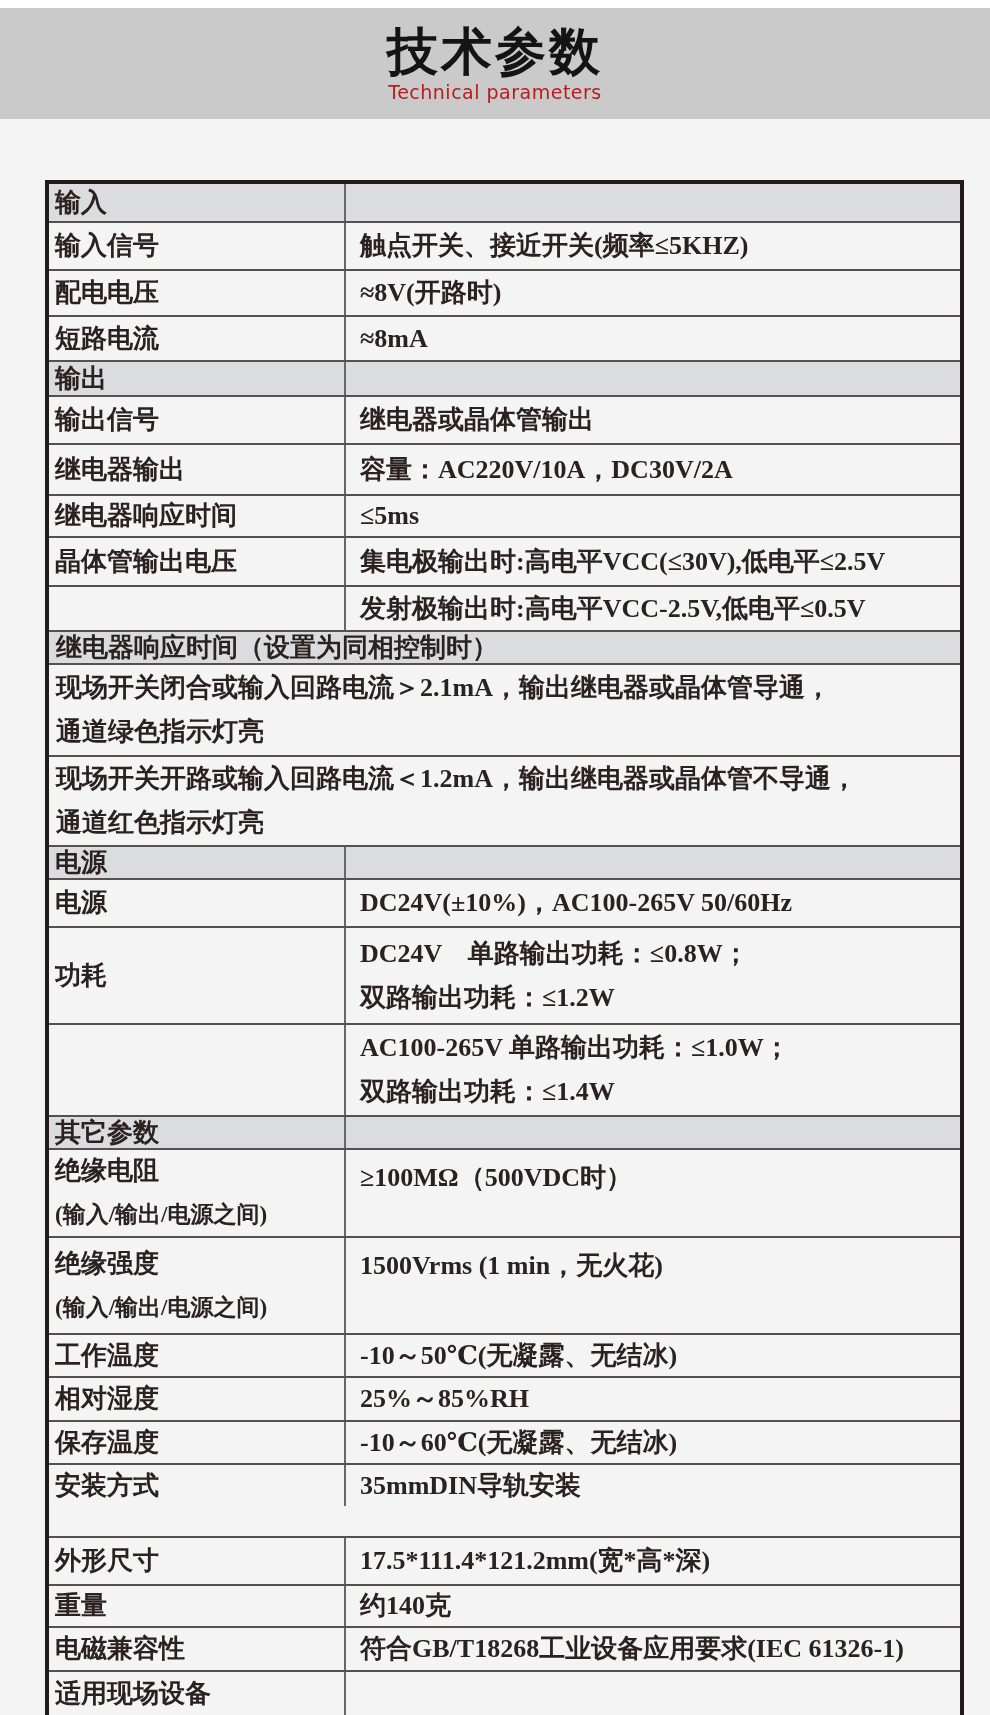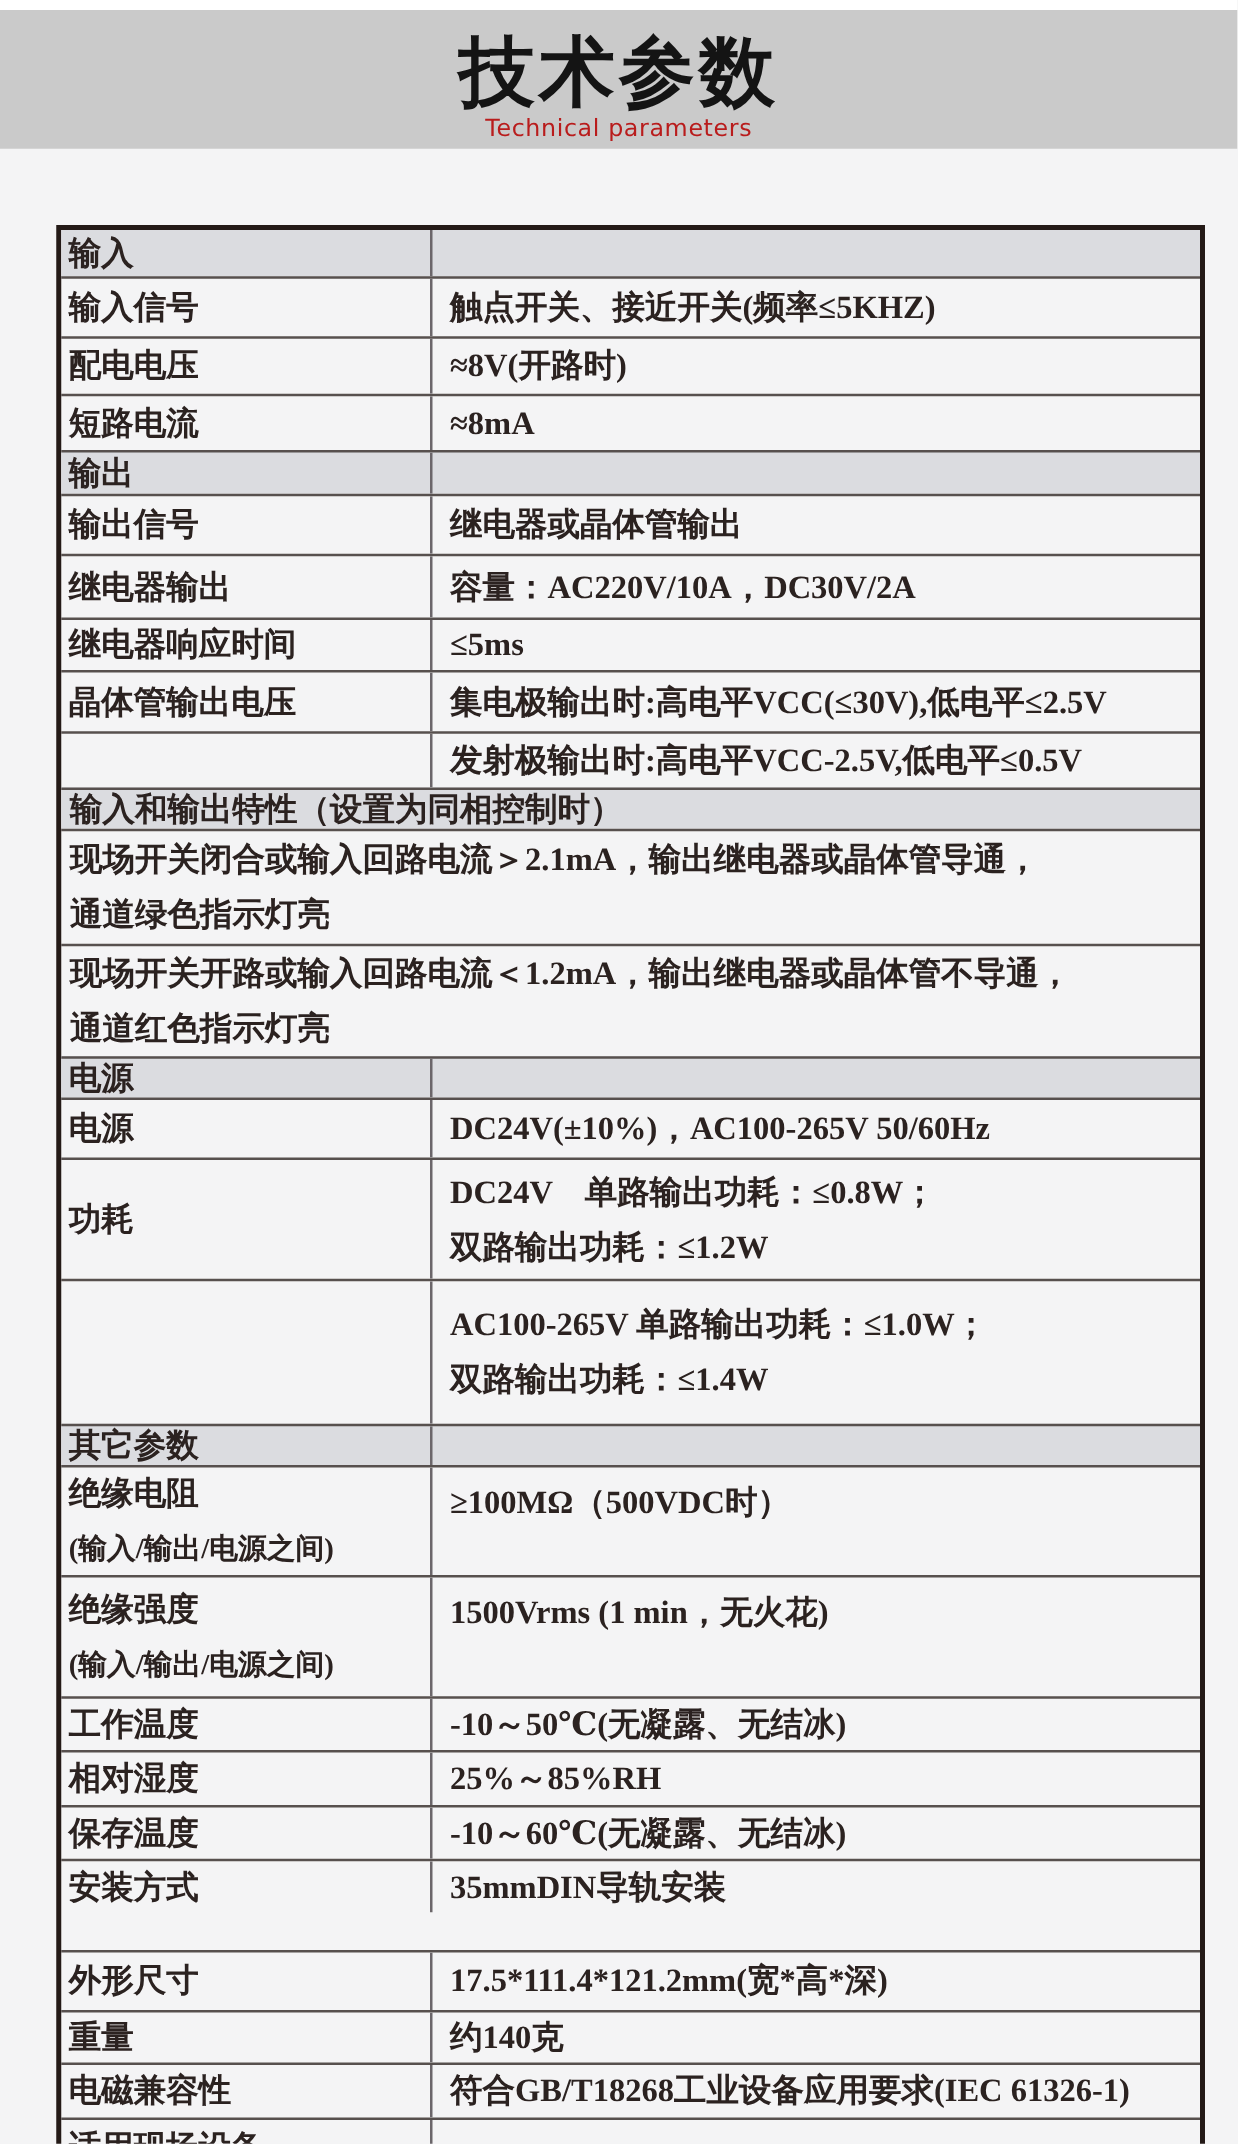--- a/index.html
+++ b/index.html
@@ -10,21 +10,21 @@
     color:#2b2220;
   }
   .top-strip{position:absolute;top:0;left:0;width:990px;height:8px;background:#ffffff;}
   .banner{
     position:absolute;top:8px;left:0;width:990px;height:111px;
     background:#cacaca;text-align:center;overflow:hidden;
   }
   .banner .title{
     margin-top:16px;
     font-family:"DejaVu Sans","Liberation Sans",sans-serif;
-    font-weight:900;font-size:61px;letter-spacing:3px;color:#141414;line-height:1.1;
+    font-weight:900;font-size:51px;letter-spacing:3px;color:#141414;line-height:1.1;
   }
   .banner .subtitle{
     font-family:"DejaVu Sans","Liberation Sans",sans-serif;
     font-weight:400;font-size:19px;color:#b91c1c;margin-top:1px;letter-spacing:0.5px;
   }
   .spec-table{
     position:absolute;left:45px;top:180px;width:919px;
     border:4px solid #241a17;background:#f4f4f5;
     box-sizing:border-box;
   }
@@ -122,21 +122,21 @@
       </div>
     </div>
     <div class="row kv" style="height: 45px;">
       <div class="cell cell-label"></div>
       <div class="cell cell-value">
         <div class="line">发射极输出时:高电平VCC-2.5V,低电平≤0.5V</div>
       </div>
     </div>
     <div class="row section-full" style="height: 33px;">
       <div class="cell cell-full">
-        <div class="line">输入和输出特性（设置为同相控制时）</div>
+        <div class="line">继电器响应时间（设置为同相控制时）</div>
       </div>
     </div>
     <div class="row full" style="height: 92px;">
       <div class="cell cell-full">
         <div class="line">现场开关闭合或输入回路电流＞2.1mA，输出继电器或晶体管导通，</div>
         <div class="line">通道绿色指示灯亮</div>
       </div>
     </div>
     <div class="row full" style="height: 90px;">
       <div class="cell cell-full">
@@ -160,21 +160,21 @@
     </div>
     <div class="row kv" style="height: 97px;">
       <div class="cell cell-label">
         <div class="line">功耗</div>
       </div>
       <div class="cell cell-value">
         <div class="line">DC24V　单路输出功耗：≤0.8W；</div>
         <div class="line">双路输出功耗：≤1.2W</div>
       </div>
     </div>
-    <div class="row kv" style="height: 116px;">
+    <div class="row kv" style="height: 92px;">
       <div class="cell cell-label"></div>
       <div class="cell cell-value">
         <div class="line">AC100-265V 单路输出功耗：≤1.0W；</div>
         <div class="line">双路输出功耗：≤1.4W</div>
       </div>
     </div>
     <div class="row section" style="height: 33px;">
       <div class="cell cell-label">
         <div class="line">其它参数</div>
       </div>

